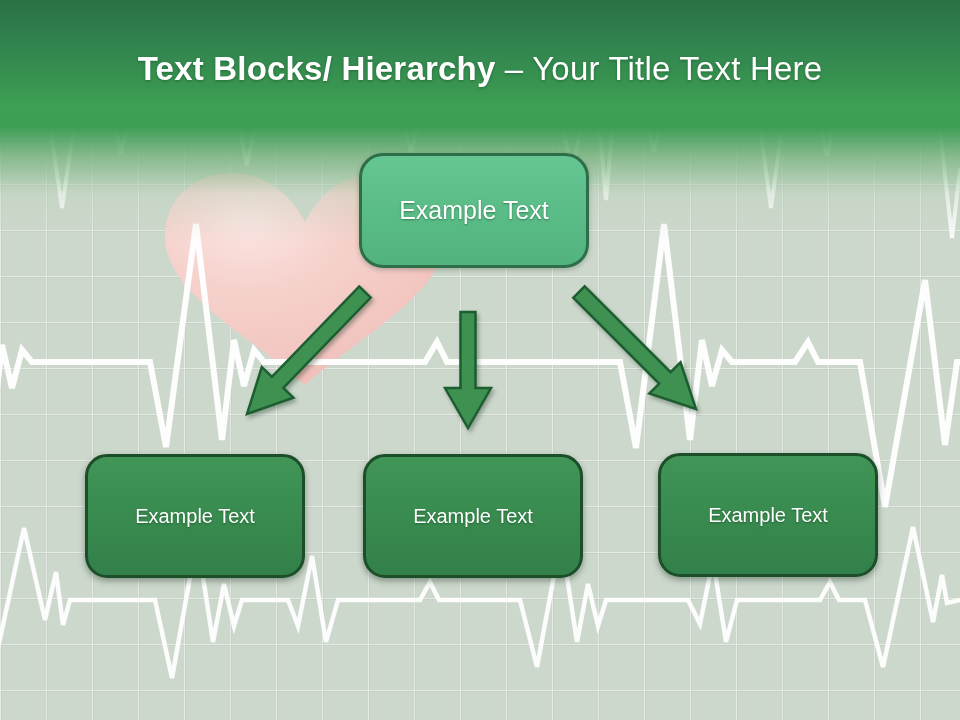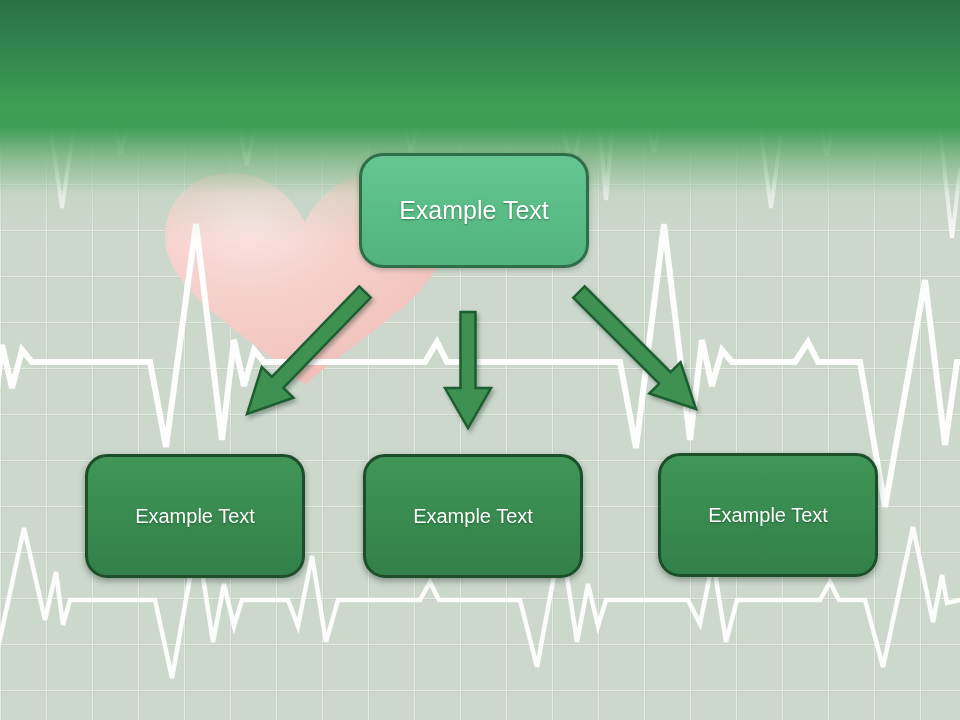--- a/index.html
+++ b/index.html
@@ -117,20 +117,21 @@
          L 288,600 L 298,626 L 312,556 L 326,642 L 338,600
          L 420,600 L 430,582 L 439,600
          L 520,600 L 537,667 L 561,538 L 577,642 L 588,584 L 598,626 L 606,600
          L 688,600 L 700,624 L 713,560 L 726,642 L 737,600
          L 820,600 L 830,582 L 839,600
          L 865,600 L 883,667 L 913,527 L 933,622 L 942,575 L 947,603 L 960,600"></path>
   </svg>
 
   <div class="header-overlay"></div>
 
+  <div class="slide-title"><span class="t-bold">Text Blocks/ Hierarchy</span><span class="t-reg"> – Your Title Text Here</span></div>
 
   <svg class="scene" width="960" height="720" viewBox="0 0 960 720">
     <polygon class="arrow" points="359.3,286.4 271.9,376.8 261.8,367.1 247,414 293.4,397.7 283.3,388.0 370.7,297.6"></polygon>
     <polygon class="arrow" points="460.5,312 460.5,388 445,388 468,428 491,388 475.5,388 475.5,312"></polygon>
     <polygon class="arrow" points="584.7,286.3 670.6,372.2 680.5,362.3 696,409 649.3,393.5 659.2,383.6 573.3,297.7"></polygon>
   </svg>
 
   <div class="node node-root">
     <span>Example Text</span>
   </div>

